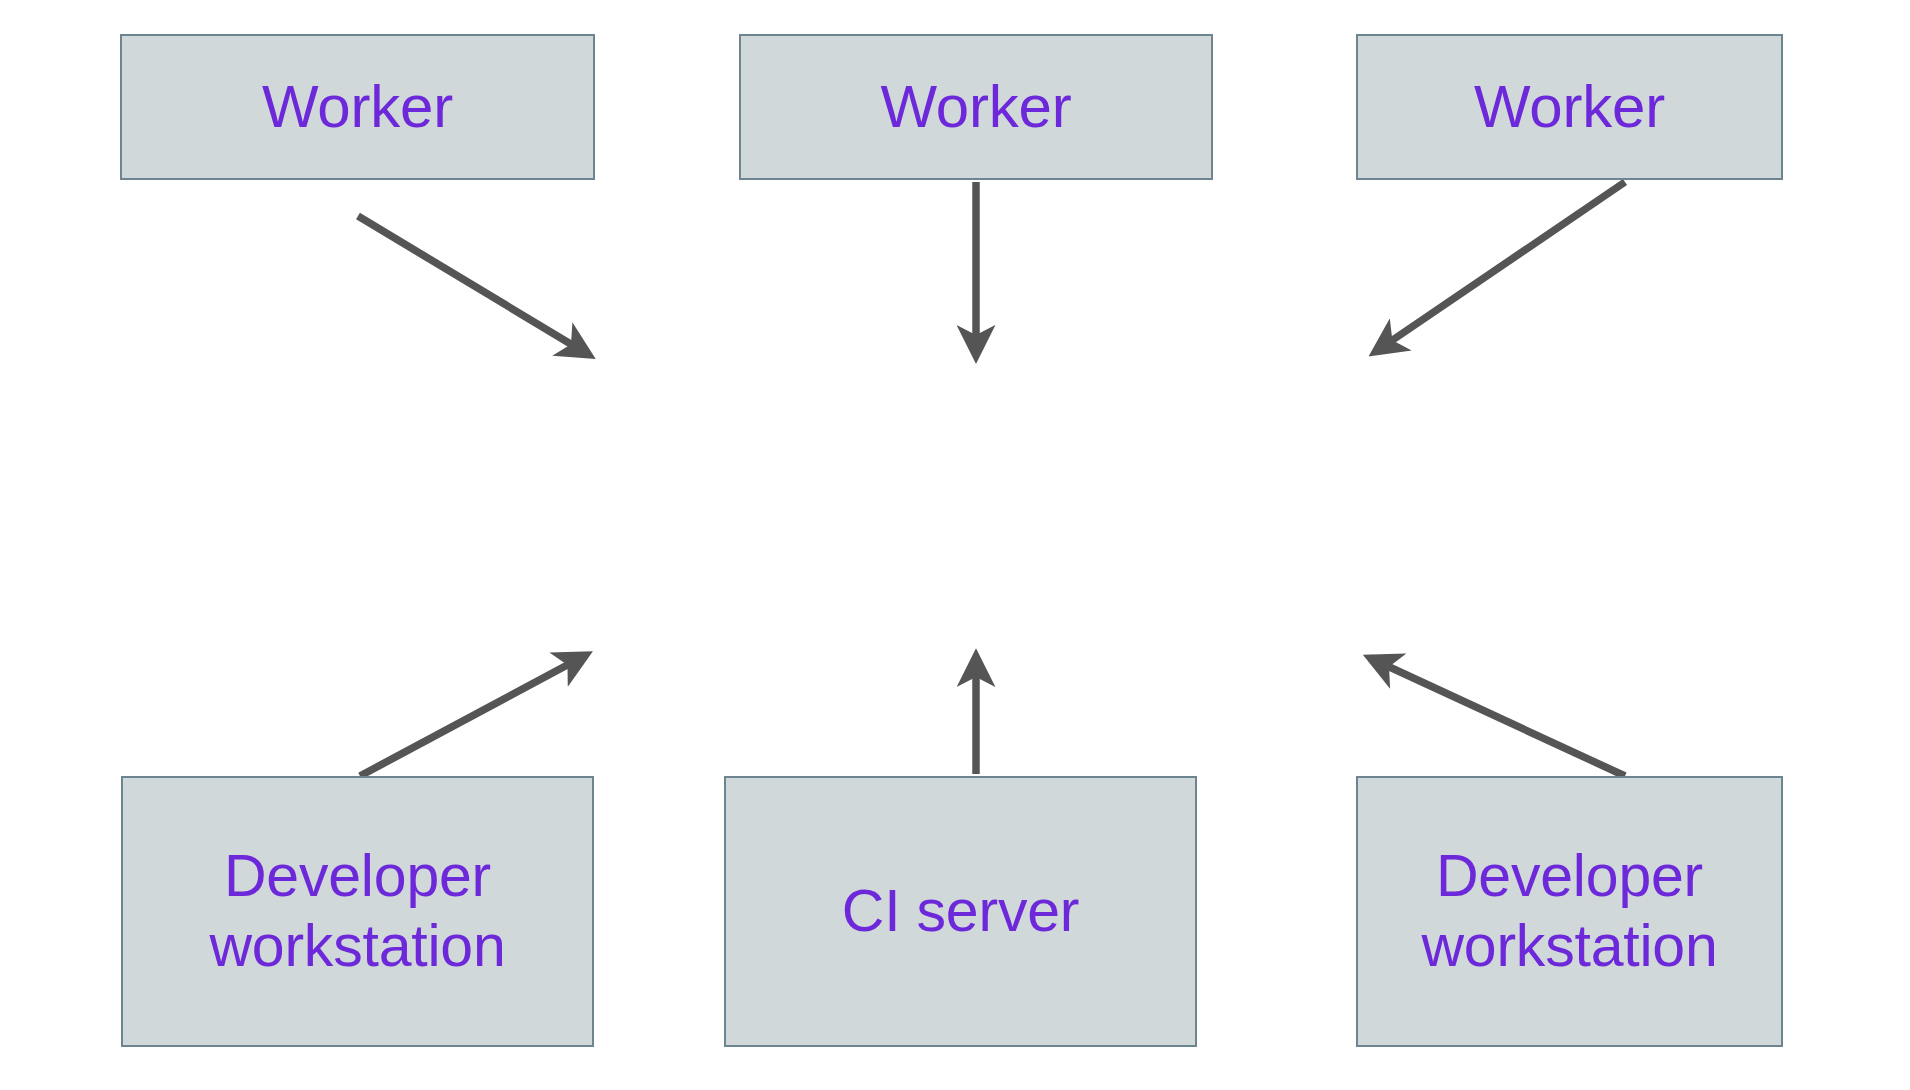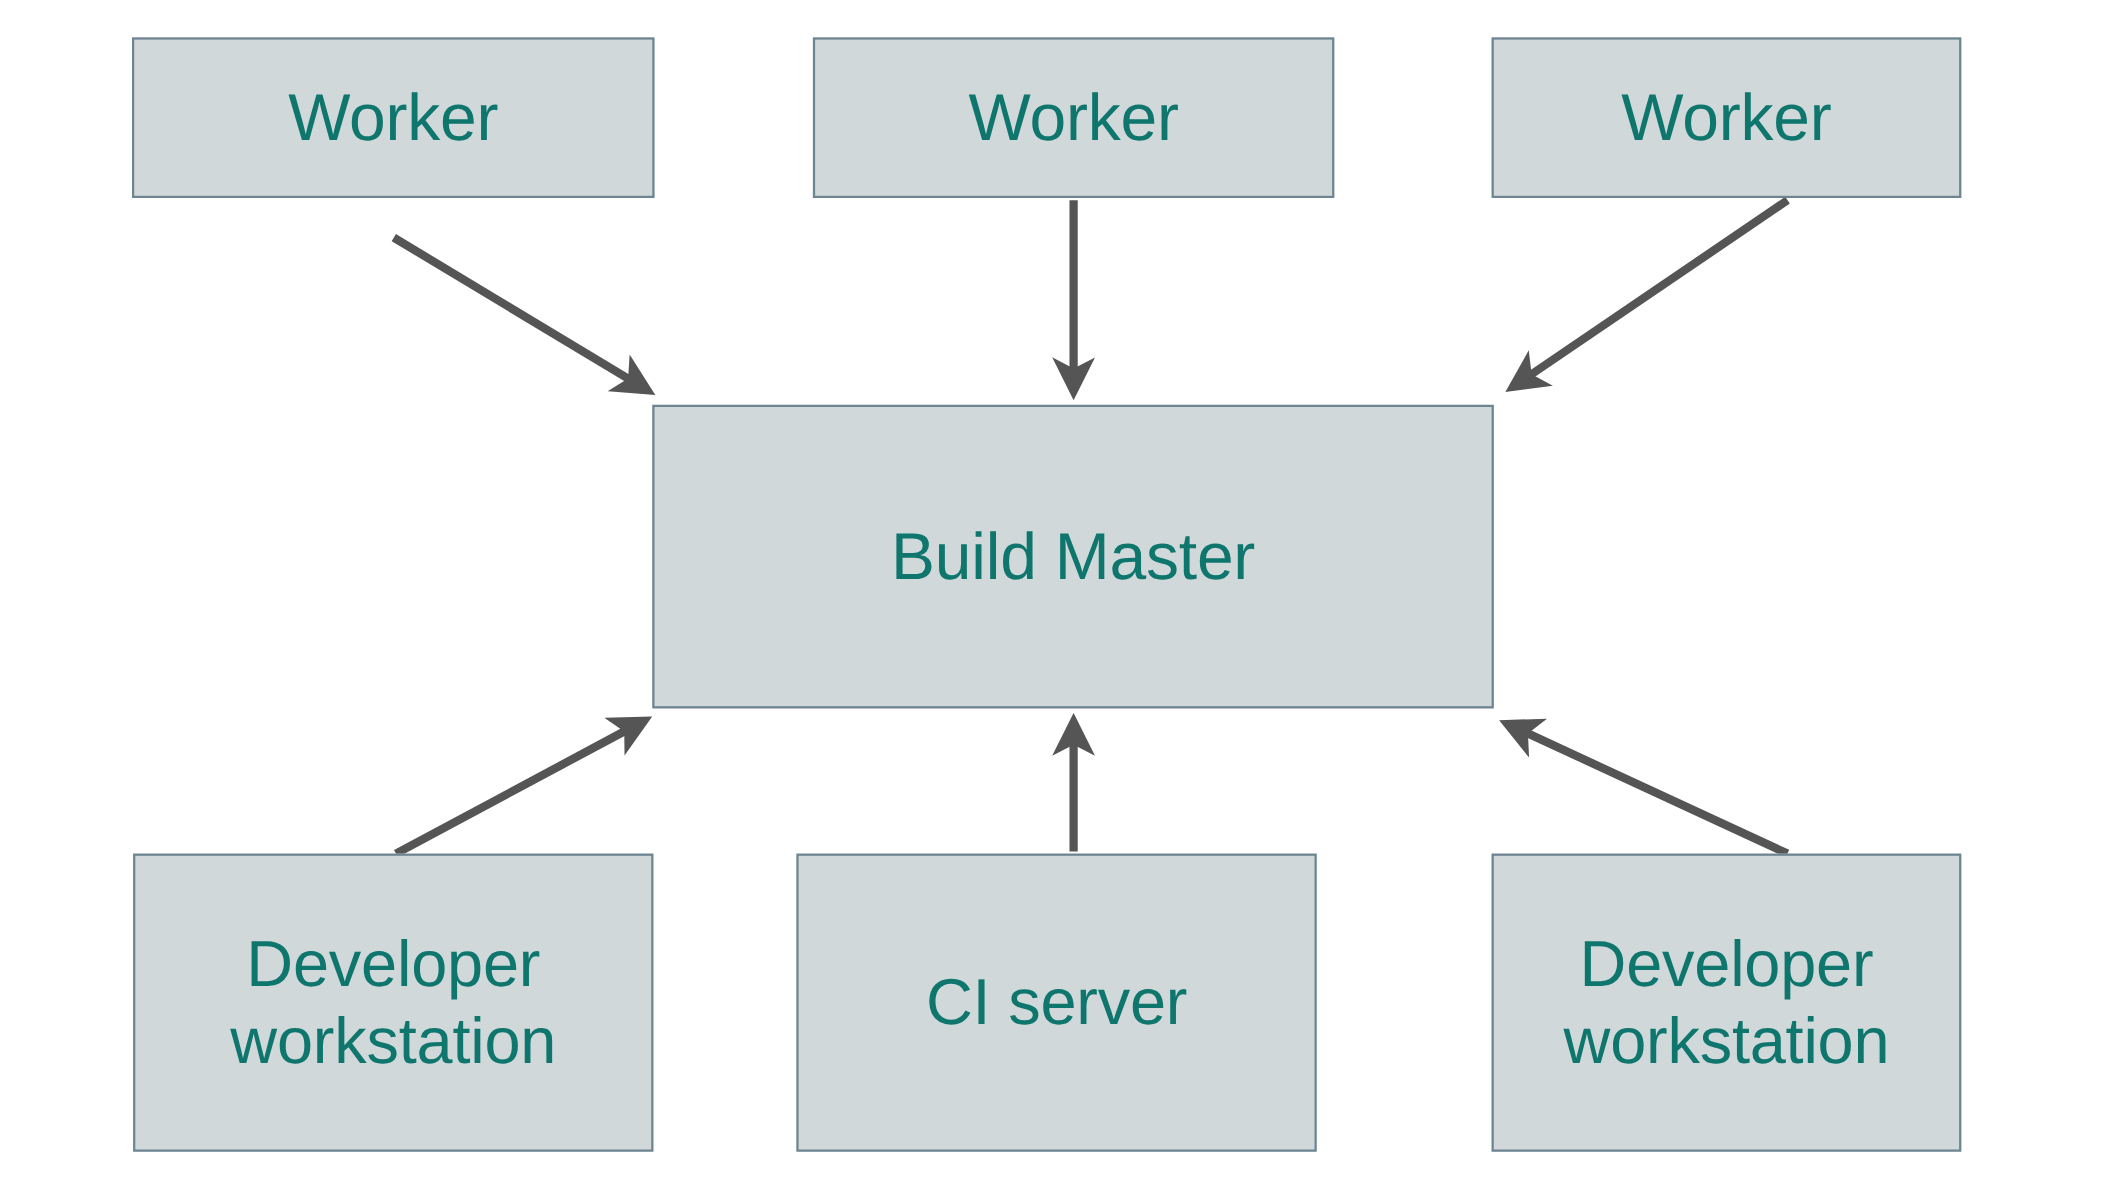--- a/index.html
+++ b/index.html
@@ -29,21 +29,21 @@
   }
   .node {
     position: absolute;
     box-sizing: border-box;
     background: #d0d8da;
     border: 2px solid #6d8491;
     display: flex;
     align-items: center;
     justify-content: flex-start;
     text-align: center;
-    color: #0f766e;
+    color: #6d28d9;
     line-height: 1.18;
     white-space: pre-line;
     letter-spacing: -0.2px;
   }
   .node-label {
     display: block;
     width: 100%;
     padding: 0 6px;
     box-sizing: border-box;
   }
@@ -88,23 +88,20 @@
   </div>
 
   <div class="node" id="node-worker-2">
     <span class="node-label">Worker</span>
   </div>
 
   <div class="node" id="node-worker-3">
     <span class="node-label">Worker</span>
   </div>
 
-  <div class="node" id="node-build-master">
-    <span class="node-label">Build Master</span>
-  </div>
 
   <div class="node" id="node-dev-ws-1">
     <span class="node-label">Developer
 workstation</span>
   </div>
 
   <div class="node" id="node-ci-server">
     <span class="node-label">CI server</span>
   </div>
 

